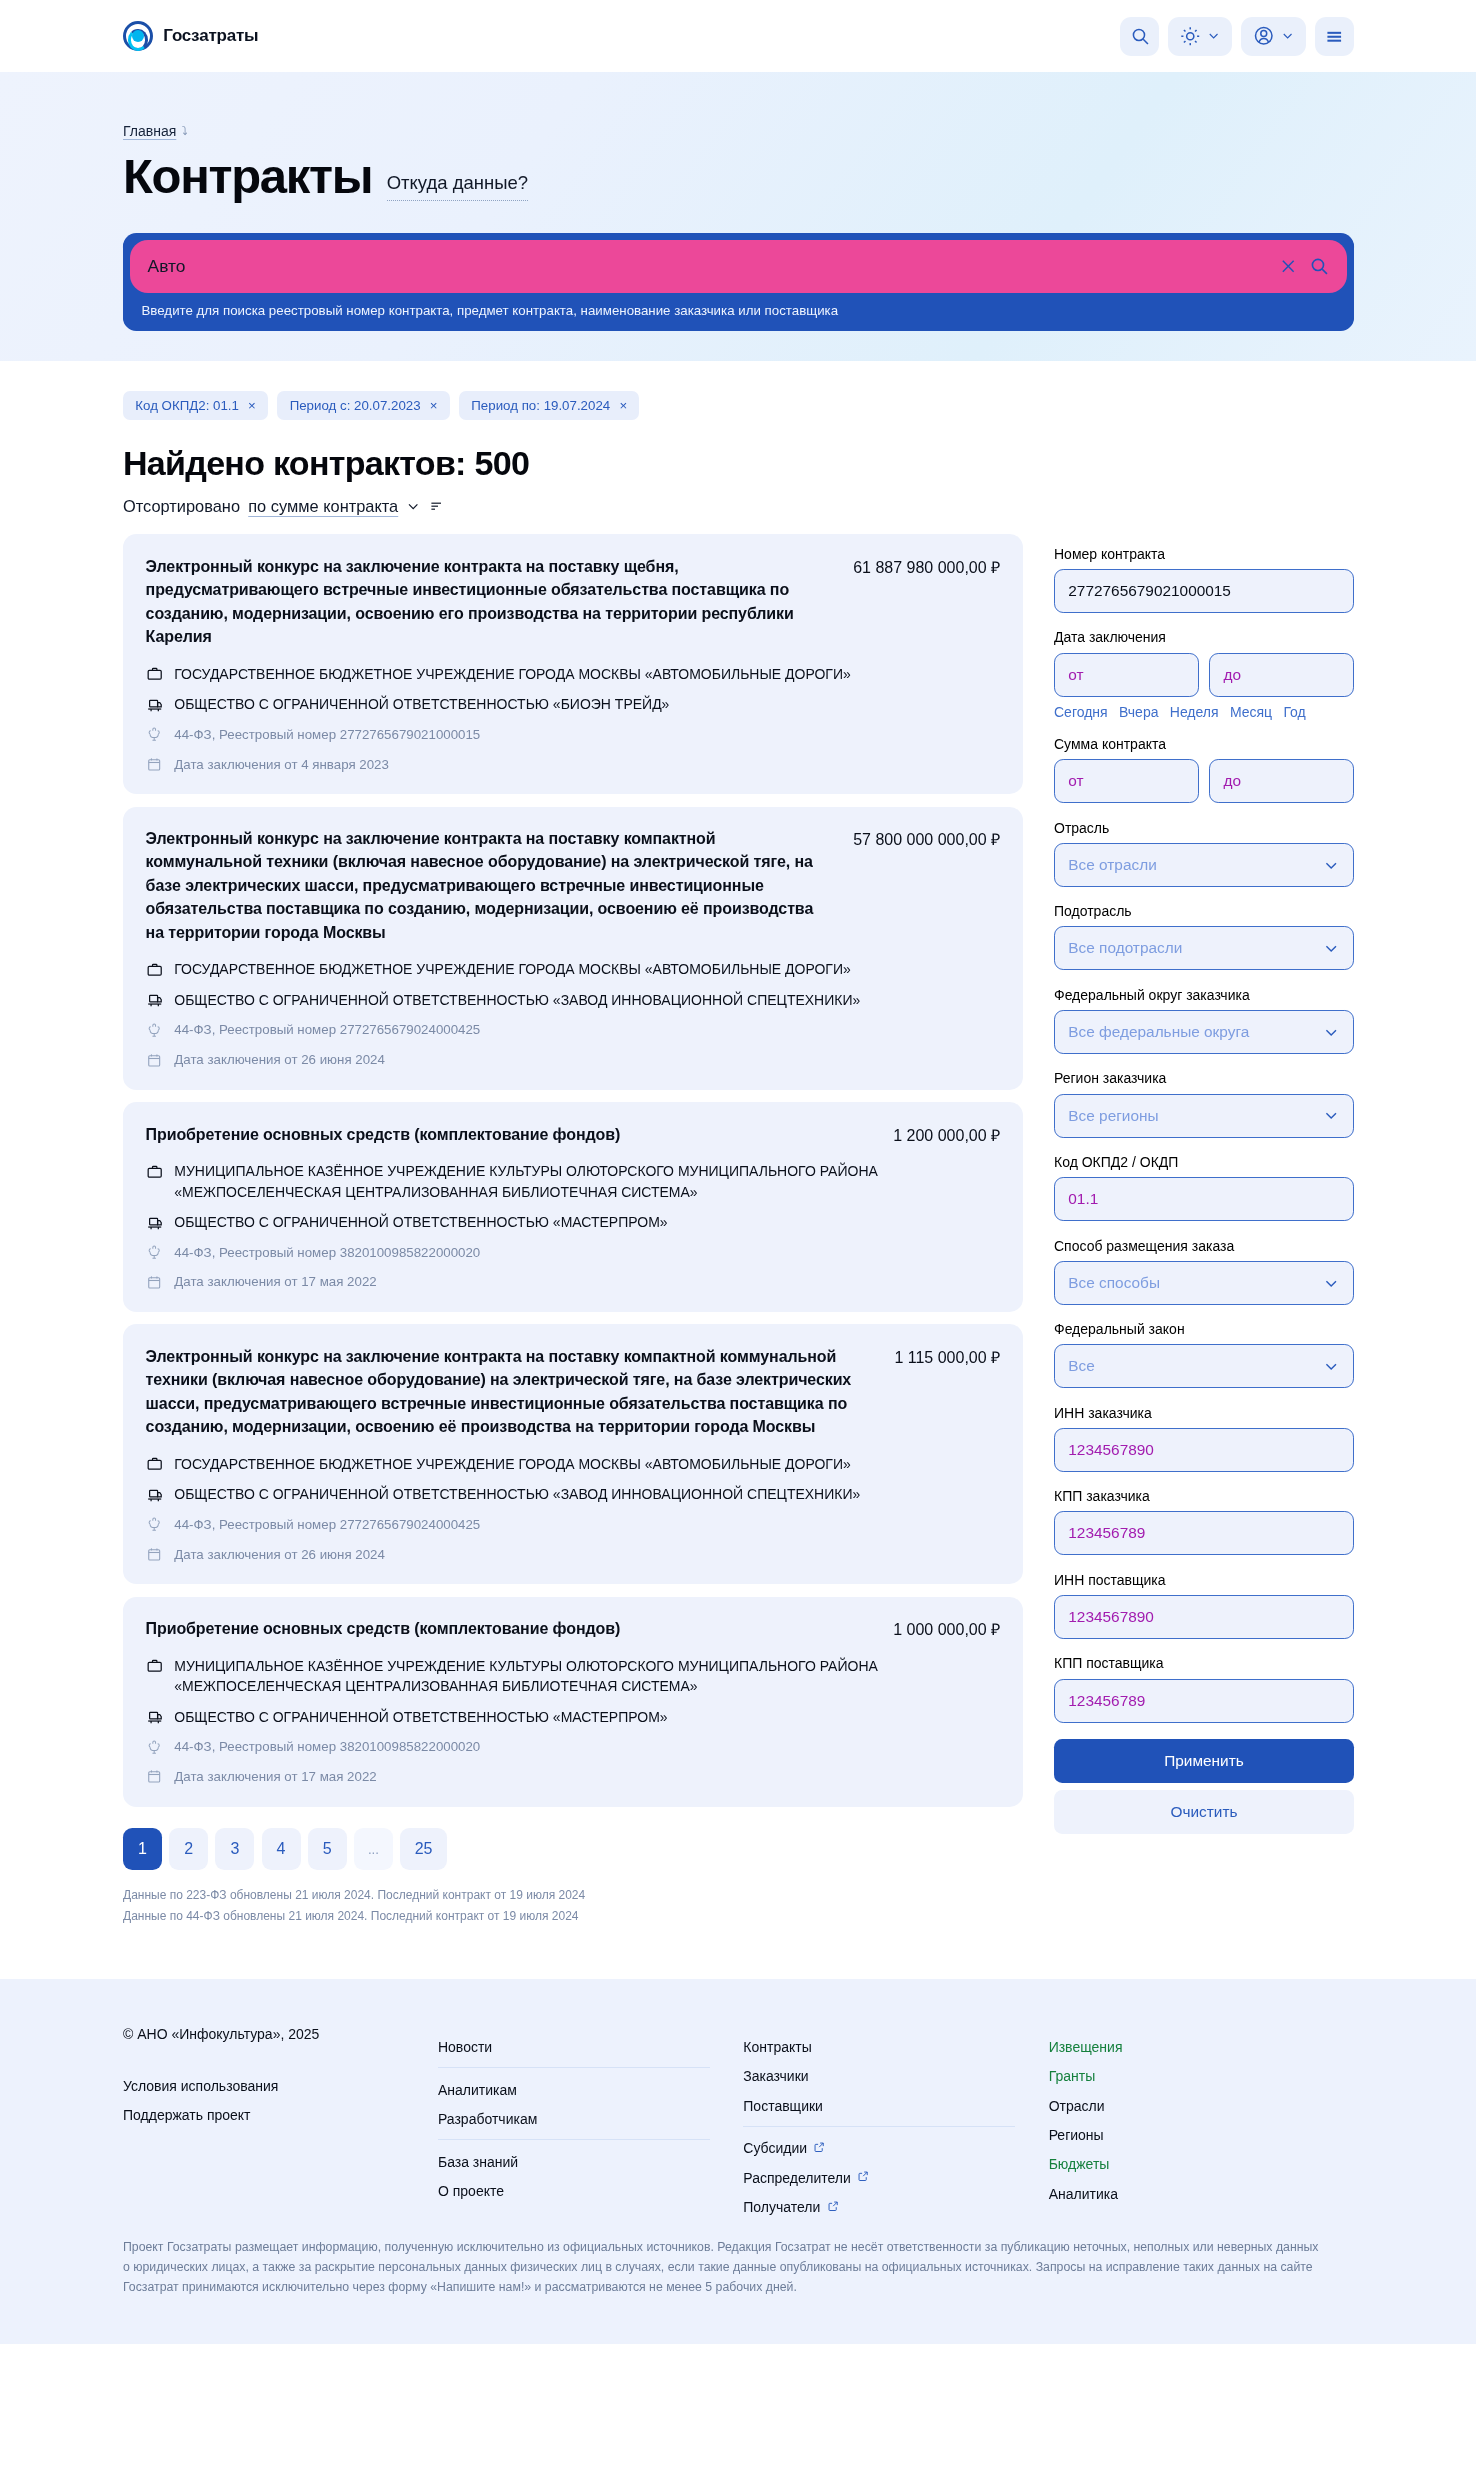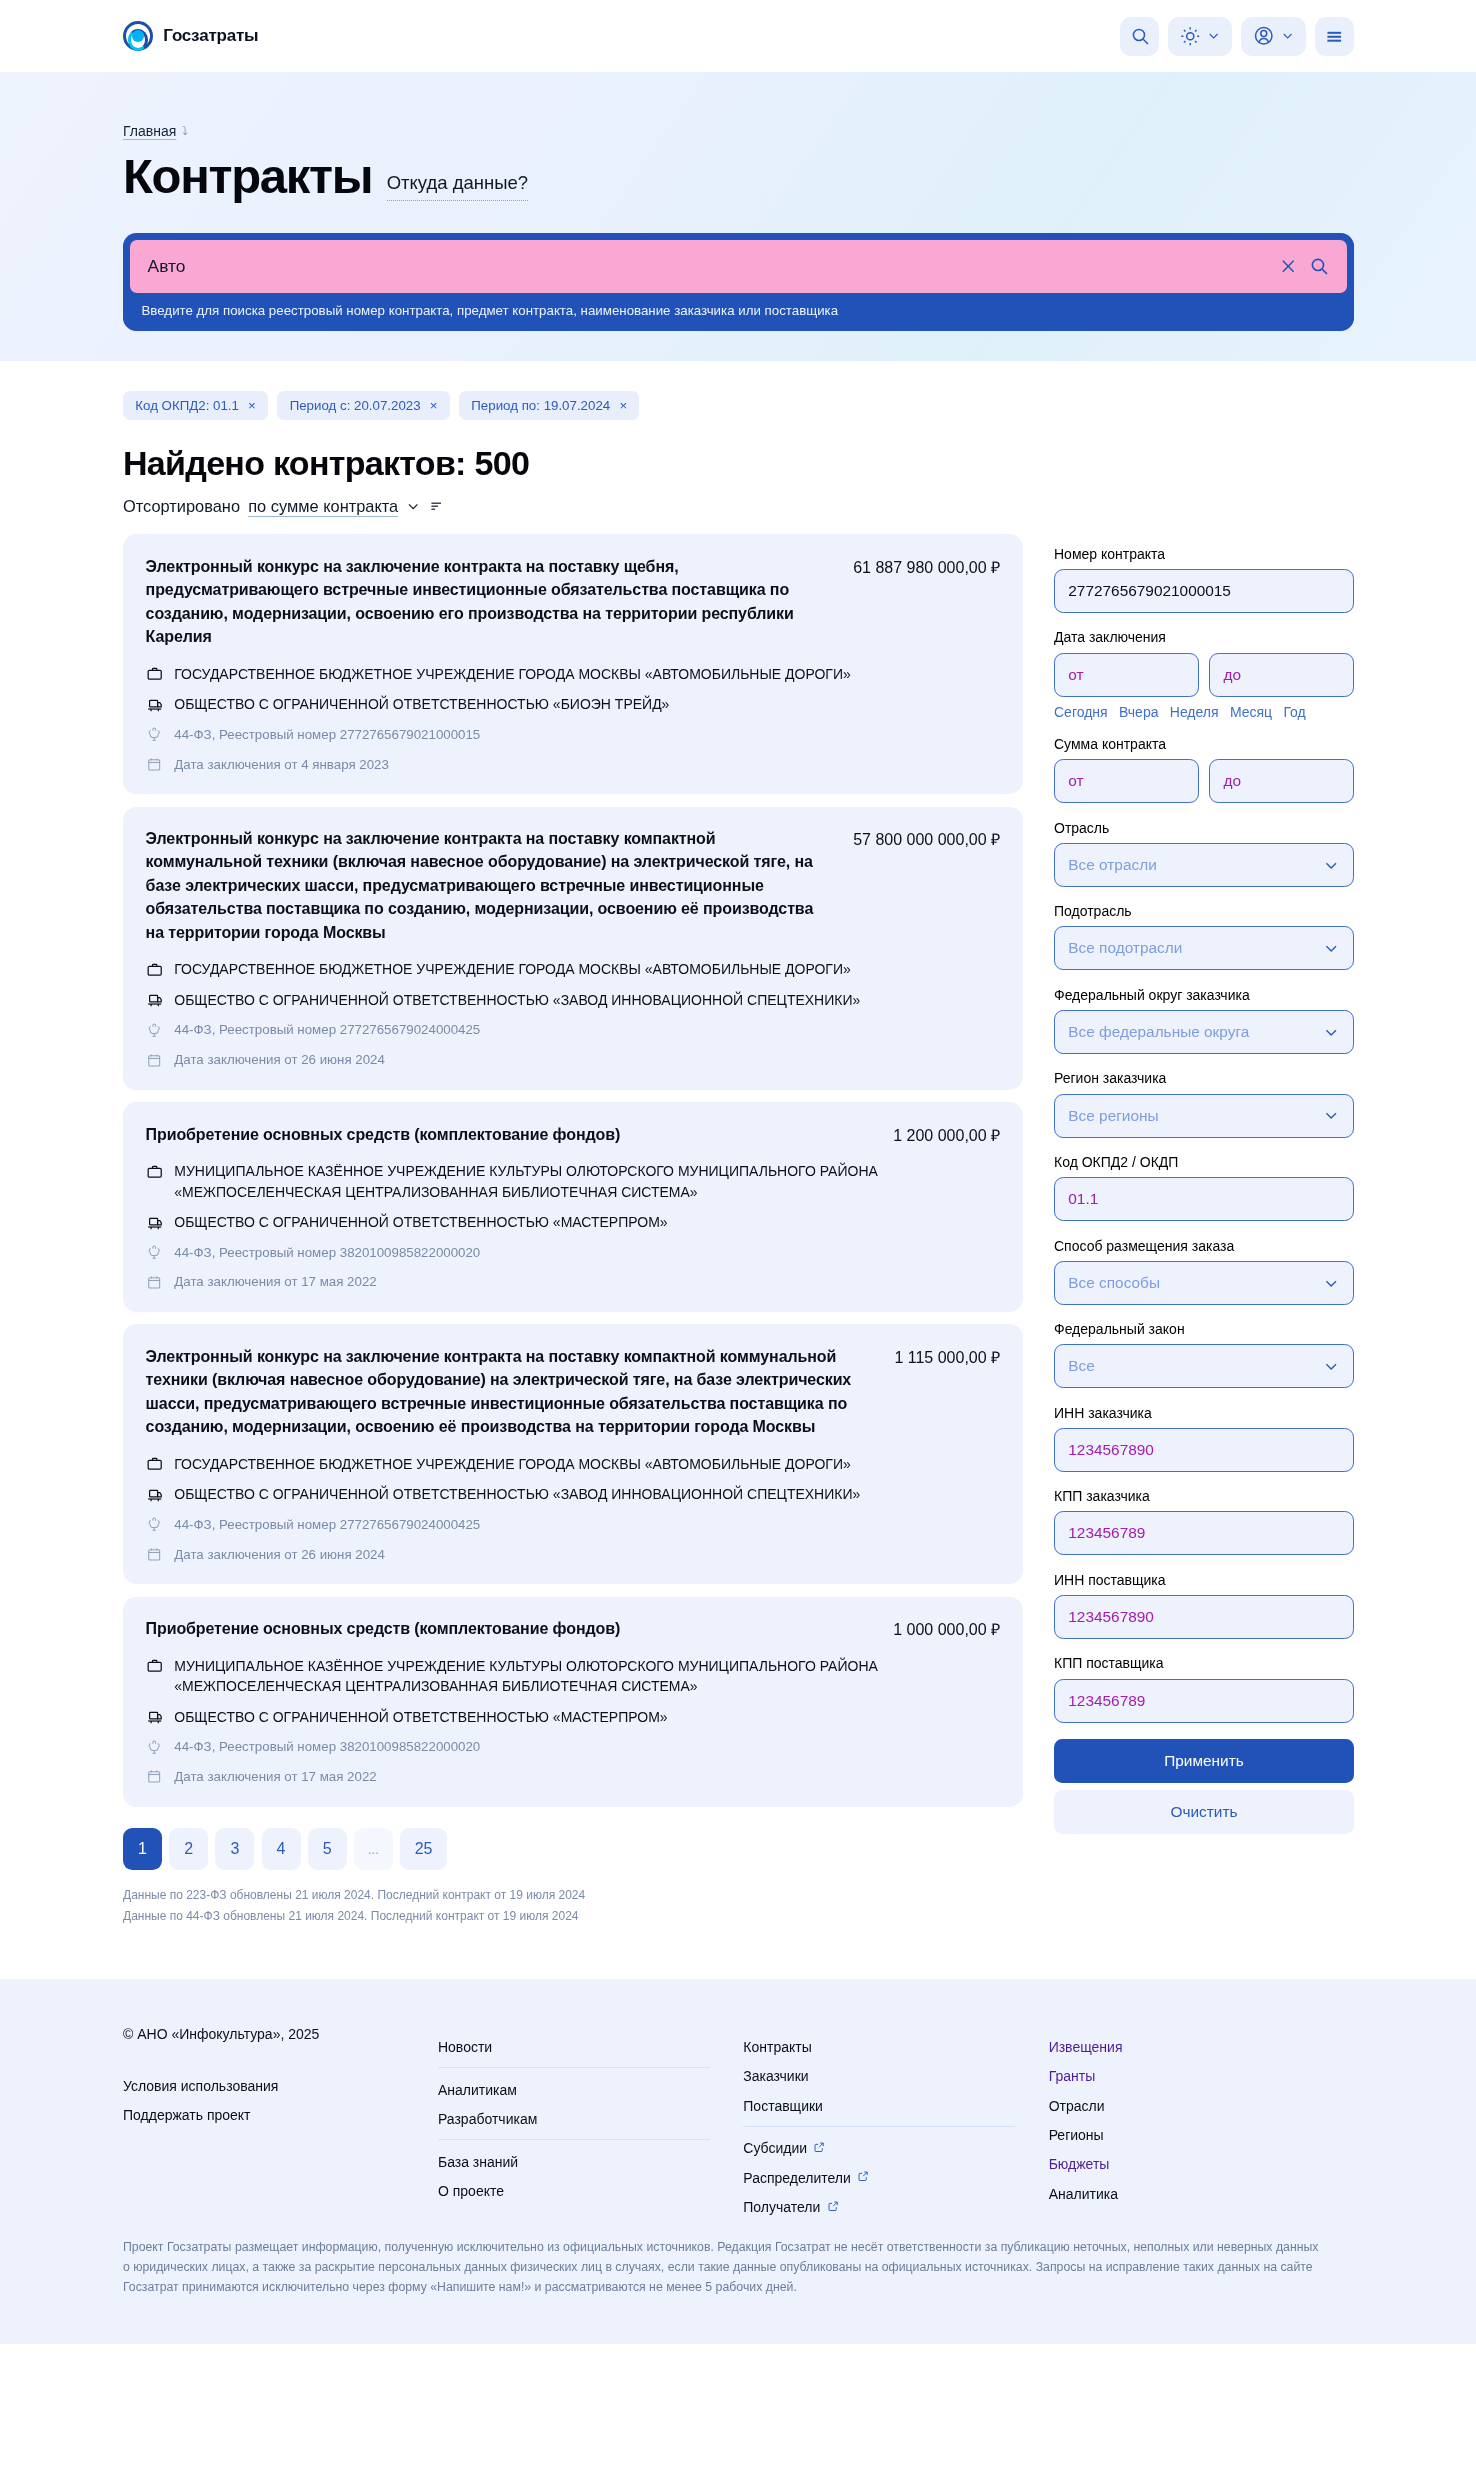--- a/index.html
+++ b/index.html
@@ -66,21 +66,21 @@
 
   
   .search-wrap {
     margin-top: 32px;
     background: #2052b8;
     border-radius: 13.3px;
     padding: 7.2px 7.2px 0 7.2px;
     box-shadow: 0 1px 0 #2052b8;
   }
   .search-field {
-    background: #f9a8d4; border-radius: 7px; height: 53px;
+    background: #ec4899; border-radius: 18px; height: 53px;
     display: flex; align-items: center; padding: 0 17.4px; gap: 11.3px;
   }
   .search-field .val { flex: 1; font-size: 17.4px; color: #101828; }
   .search-hint {
     font-size: 13.3px; color: #eef4ff; padding: 10.3px 13.3px 11.3px 11.3px;
   }
 
   
   .page { background: #ffffff; padding: 0 123px 0 123px; }
   .chips { display: flex; gap: 9.2px; padding-top: 30px; flex-wrap: wrap; }
@@ -154,21 +154,21 @@
   footer { background: #edf2fd; margin-top: 56px; padding: 47px 123px 46px 123px; }
   .fcols { display: flex; gap: 0; }
   .fcol { width: 318px; display: flex; flex-direction: column; }
   .fcol.first { width: 328px; }
   .fcol a, .fcol .ftext {
     font-size: 14px; color: #0a0f1a; padding: 13.3px 0 0 0; text-decoration: none; display: flex; align-items: center; gap: 6.2px;
   }
   .fcol .ftext { padding-top: 0; }
   .fcol .gap { height: 22.6px; }
   .fcol .sep { border-bottom: 1px solid #d6e2f7; margin-top: 12.3px; width: 272px; }
-  .fcol a.muted { color: #4c1d95; }
+  .fcol a.muted { color: #15803d; }
   .ext { color: #2a5bbd; }
   .disclaimer { margin-top: 23px; font-size: 12.3px; line-height: 1.62; color: #6d7d99; max-width: 1205px; }
 </style>
 </head>
 <body>
 
 <div class="topbar">
   <div class="brand">
     <span class="brand-mark">
       <span class="ring"></span>

